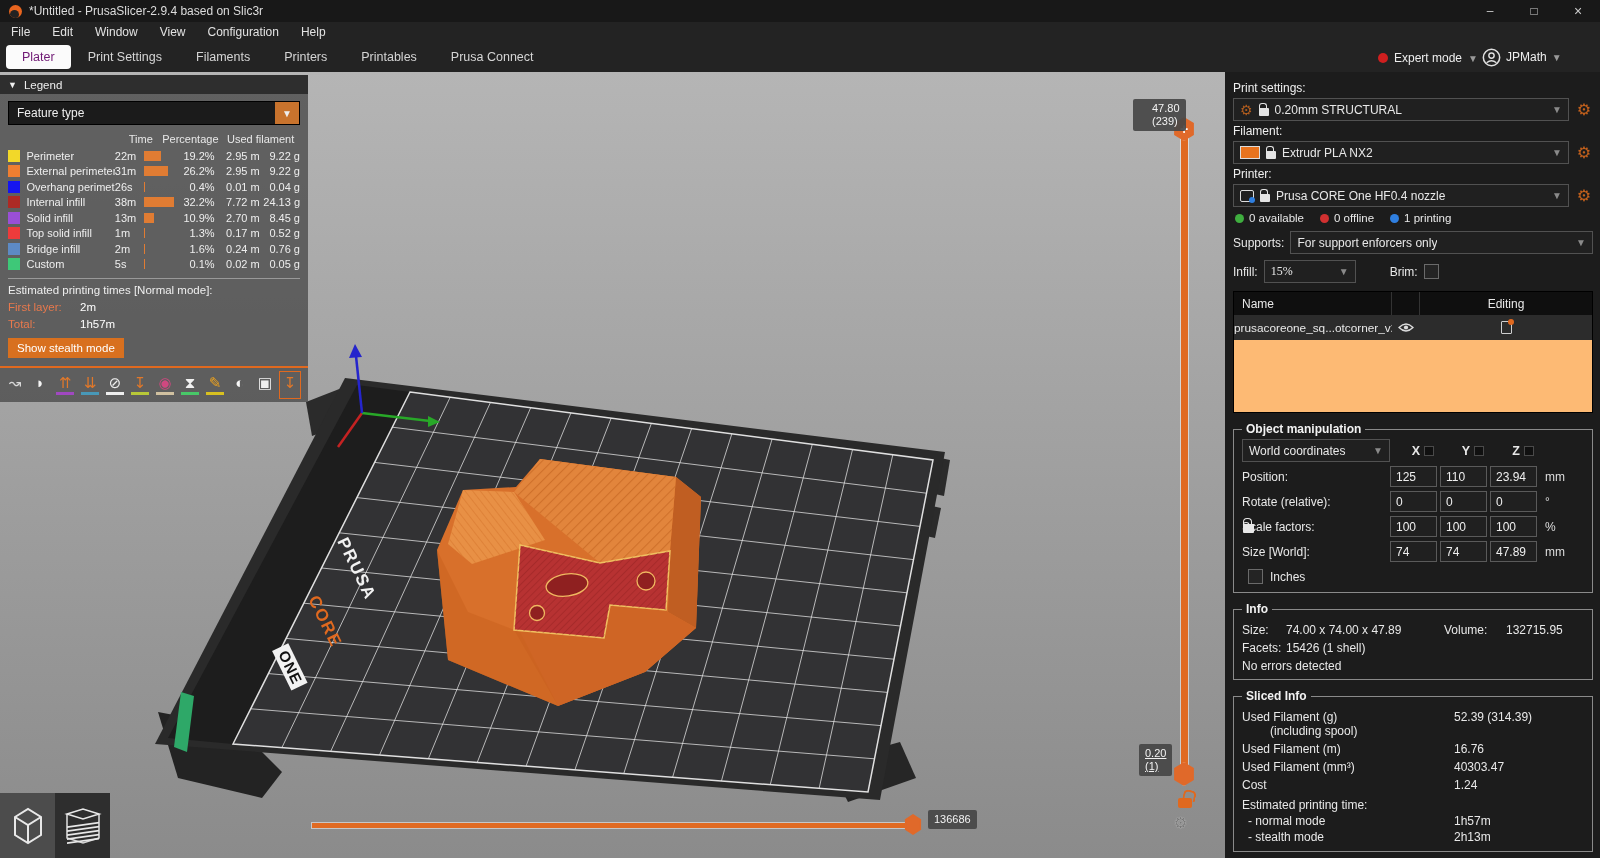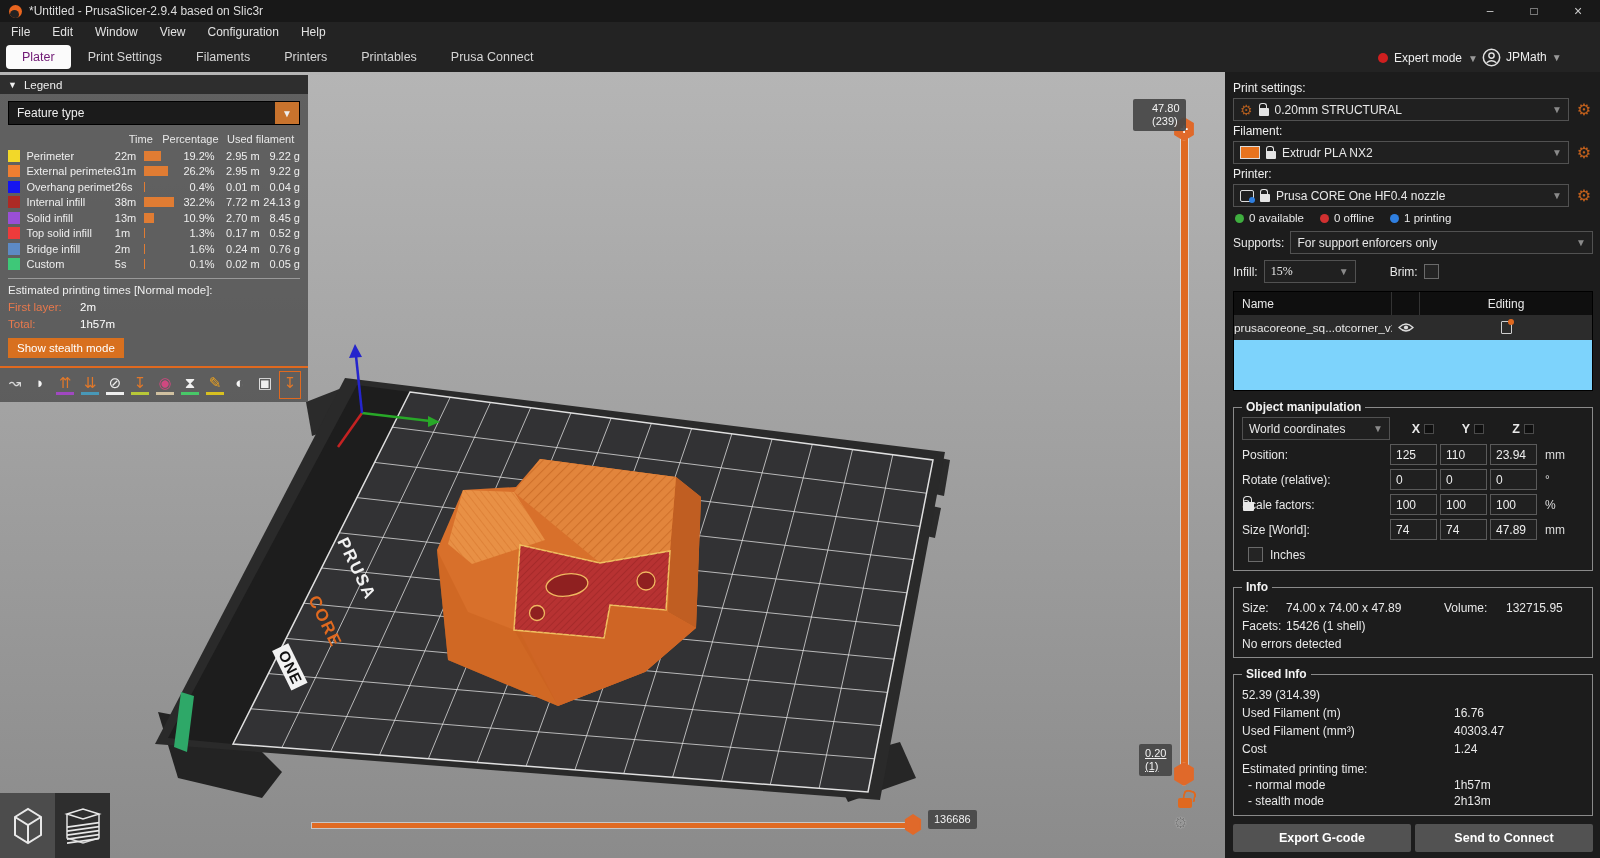--- a/index.html
+++ b/index.html
@@ -120,21 +120,21 @@
     background:#2f7fe0; }
   #printer-status { display:flex; gap:16px; align-items:center; margin:5px 0 3px 2px; font-size:11.5px; }
   .st-item { display:flex; align-items:center; gap:5px; }
   .st-dot { width:9px; height:9px; border-radius:50%; }
   #supports-row { display:flex; align-items:center; gap:6px; margin-top:4px; }
   #infill-row { display:flex; align-items:center; gap:6px; margin-top:6px; }
   #infill-combo { flex:0 0 92px;font-family:Liberation Serif, serif; }
   .checkbox { width:15px; height:15px; background:#242424; border:1px solid #6a6a6a; }
   #brim-label { margin-left:28px; }
 
-  #obj-table { margin-top:8px; border:1px solid #000; flex:1; display:flex; flex-direction:column; min-height:90px; background:#7dd3fc; }
+  #obj-table { margin-top:8px; border:1px solid #000; flex:1; display:flex; flex-direction:column; min-height:90px; background:#fdba74; }
   #obj-head { display:flex; height:23px; background:#0f0f0f; align-items:center; font-size:12px; flex:0 0 auto; }
   #obj-head .c-name { flex:1; padding-left:8px; border-right:1px solid #333; height:100%; display:flex; align-items:center; }
   #obj-head .c-mid { width:28px; border-right:1px solid #333; height:100%; }
   #obj-head .c-edit { width:172px; text-align:center; }
   .obj-row { display:flex; height:25px; align-items:center; background:#2c2c2c; font-size:11.8px; }
   .obj-row .c-name { flex:1; text-align:center; white-space:nowrap; overflow:hidden; }
   .obj-row .c-mid { width:28px; display:flex; justify-content:center; }
   .obj-row .c-edit { width:172px; display:flex; justify-content:center; }
   .edit-glyph { position:relative; width:11px; height:13px; border:1.5px solid #cfcfcf; border-radius:1px; }
   .edit-glyph::after { content:""; position:absolute; right:-3px; top:-3px; width:6px; height:6px; border-radius:50%;
@@ -682,20 +682,21 @@
     </div>
     <div class="info-line">
       <span>No errors detected</span>
     </div>
   </fieldset>
 
   <fieldset>
     <legend>Sliced Info</legend>
     <div id="sliced-rows">
         <div class="sl-row">
+          <span class="sl-label">Used Filament (g)<br><span class="sl-sub" style="padding-left:28px;">(including spool)</span></span>
           <span class="sl-val">52.39 (314.39)</span>
         </div>
         <div class="sl-row">
           <span class="sl-label">Used Filament (m)</span>
           <span class="sl-val">16.76</span>
         </div>
         <div class="sl-row">
           <span class="sl-label">Used Filament (mm³)</span>
           <span class="sl-val">40303.47</span>
         </div>
@@ -711,17 +712,13 @@
         <span>1h57m</span>
       </div>
       <div class="r">
         <span>- stealth mode</span>
         <span>2h13m</span>
       </div>
     </div>
   </fieldset>
 
   <div style="flex:0 0 auto; margin-top:auto;"></div>
-  <div id="bottom-btns">
-    <div class="big-btn">Export G-code</div>
-    <div class="big-btn">Send to Connect</div>
-  </div>
 </div>
 
 </body></html>

